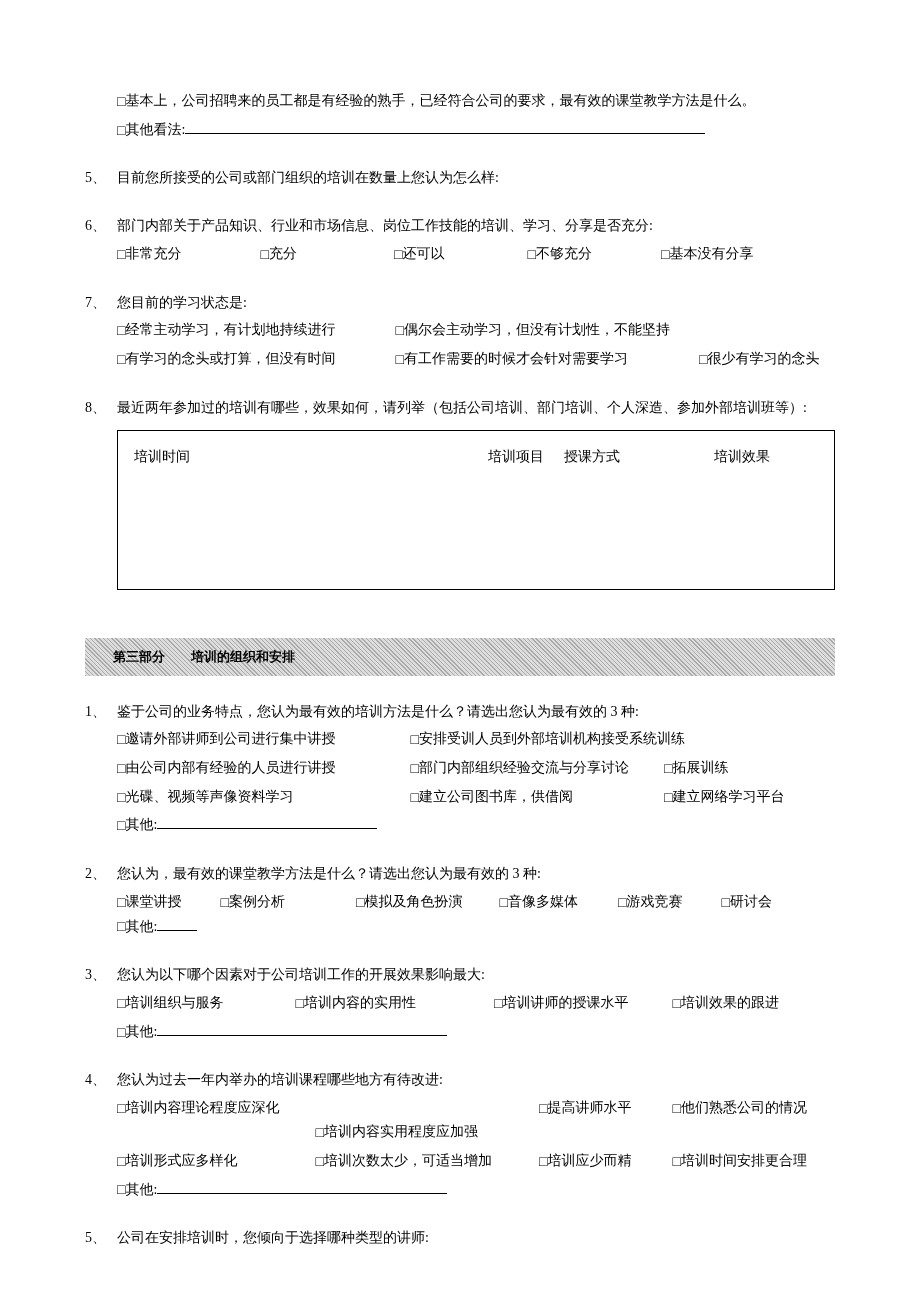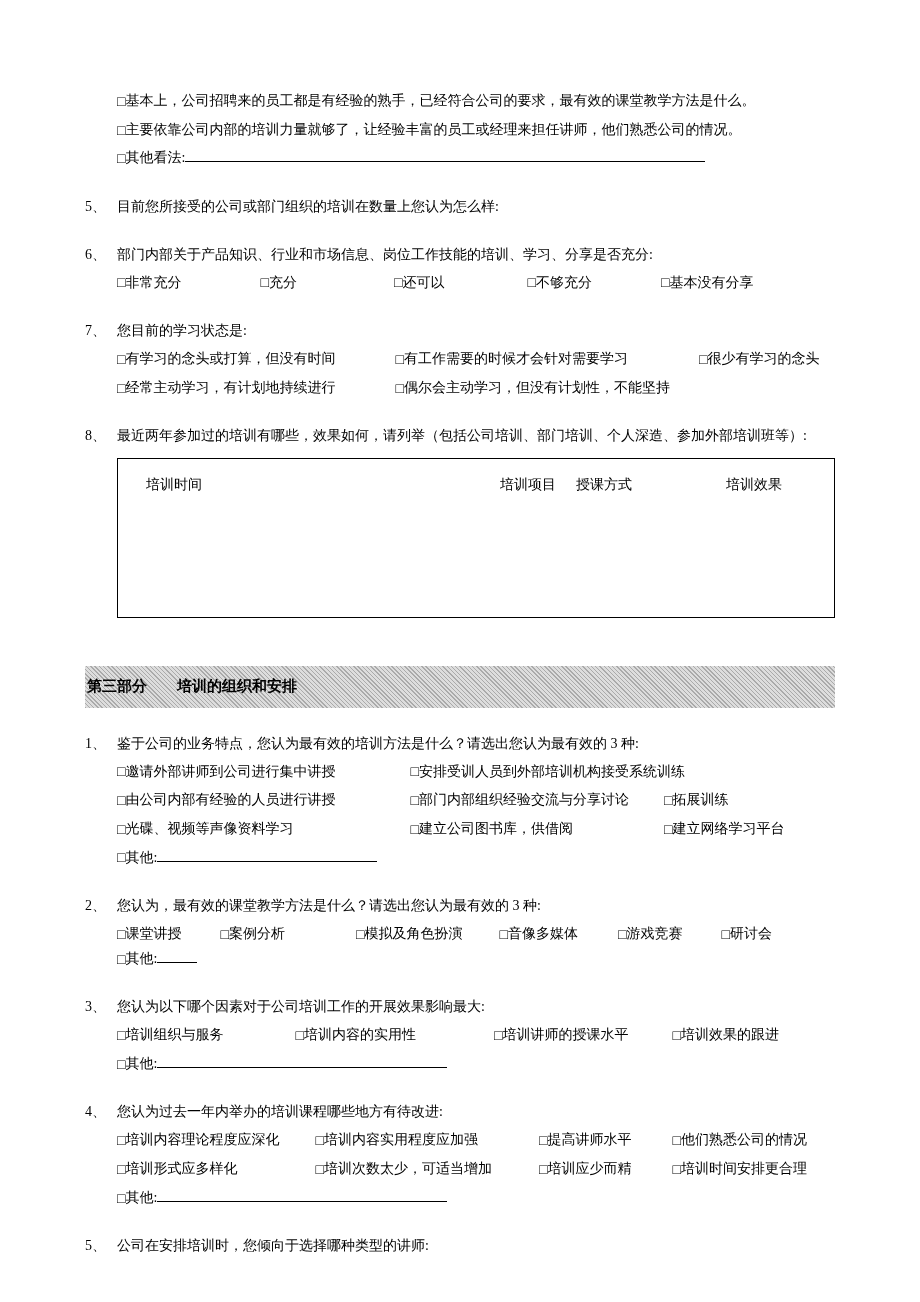--- a/index.html
+++ b/index.html
@@ -39,53 +39,50 @@
   .fill {
     display: inline-block;
     border-bottom: 1px solid #000;
     vertical-align: baseline;
   }
   .table-box {
     margin-left: 32px;
     margin-top: 10px;
     border: 1px solid #000;
     height: 160px;
-    padding: 14px 28px;
+    padding: 14px 16px;
     box-sizing: border-box;
   }
   .table-head {
     display: flex;
   }
   .th {
     font-family: "SimSun", "宋体", serif;
   }
   .section-hdr {
     margin-top: 48px;
     margin-bottom: 10px;
-    padding: 8px 2px;
+    padding: 8px 28px;
     font-weight: bold;
-    font-size: 15px;
+    font-size: 13px;
     background: repeating-linear-gradient(45deg, #aaa 0px, #aaa 1px, #ddd 1px, #ddd 3px);
   }
   .col {
     display: inline-block;
     vertical-align: top;
   }
 </style>
 </head>
 <body>
 
 <div class="page">
 
   <div class="opts">
     <div class="opts-line">
       <span class="cb">□ </span><span>基本上，公司招聘来的员工都是有经验的熟手，已经符合公司的要求，最有效的课堂教学方法是什么。</span>
-    </div>
-    <div class="opts-line">
-      <span class="cb">□ </span><span>主要依靠公司内部的培训力量就够了，让经验丰富的员工或经理来担任讲师，他们熟悉公司的情况。</span>
     </div>
     <div class="opts-line">
       <span class="cb">□ </span><span>其他看法:</span><span class="fill" style="width:520px;"></span>
     </div>
   </div>
 
   <div class="q-row">
     <div class="q-num">5、</div>
     <div class="q-body">目前您所接受的公司或部门组织的培训在数量上您认为怎么样:</div>
   </div>
@@ -101,27 +98,27 @@
     <span class="col" style="width:130px;"><span class="cb">□ </span><span>不够充分</span></span>
     <span class="col"><span class="cb">□ </span><span>基本没有分享</span></span>
   </div>
 
   <div class="q-row">
     <div class="q-num">7、</div>
     <div class="q-body">您目前的学习状态是:</div>
   </div>
   <div class="opts">
     <div class="opts-line">
+      <span class="col" style="width:275px;"><span class="cb">□ </span><span>经常主动学习，有计划地持续进行</span></span>
+      <span class="col"><span class="cb">□ </span><span>偶尔会主动学习，但没有计划性，不能坚持</span></span>
+    </div>
+    <div class="opts-line">
       <span class="col" style="width:275px;"><span class="cb">□ </span><span>有学习的念头或打算，但没有时间</span></span>
       <span class="col" style="width:300px;"><span class="cb">□ </span><span>有工作需要的时候才会针对需要学习</span></span>
       <span class="col"><span class="cb">□ </span><span>很少有学习的念头</span></span>
-    </div>
-    <div class="opts-line">
-      <span class="col" style="width:275px;"><span class="cb">□ </span><span>经常主动学习，有计划地持续进行</span></span>
-      <span class="col"><span class="cb">□ </span><span>偶尔会主动学习，但没有计划性，不能坚持</span></span>
     </div>
   </div>
 
   <div class="q-row">
     <div class="q-num">8、</div>
     <div class="q-body">最近两年参加过的培训有哪些，效果如何，请列举（包括公司培训、部门培训、个人深造、参加外部培训班等）:</div>
   </div>
   <div class="table-box">
     <div class="table-head">
       <div class="th" style="width:150px;">培训时间</div>
@@ -187,21 +184,21 @@
     </div>
   </div>
 
   <div class="q-row">
     <div class="q-num">4、</div>
     <div class="q-body">您认为过去一年内举办的培训课程哪些地方有待改进:</div>
   </div>
   <div class="opts">
     <div class="opts-line">
       <span class="col" style="width:195px;"><span class="cb">□ </span><span>培训内容理论程度应深化</span></span>
-      <span class="col" style="width:220px;"><span class="cb">□ </span><span>培训内容实用程度应加强</span></span>
+      <span class="col" style="width:220px;margin-top:24px;"><span class="cb">□ </span><span>培训内容实用程度应加强</span></span>
       <span class="col" style="width:130px;"><span class="cb">□ </span><span>提高讲师水平</span></span>
       <span class="col"><span class="cb">□ </span><span>他们熟悉公司的情况</span></span>
     </div>
     <div class="opts-line">
       <span class="col" style="width:195px;"><span class="cb">□ </span><span>培训形式应多样化</span></span>
       <span class="col" style="width:220px;"><span class="cb">□ </span><span>培训次数太少，可适当增加</span></span>
       <span class="col" style="width:130px;"><span class="cb">□ </span><span>培训应少而精</span></span>
       <span class="col"><span class="cb">□ </span><span>培训时间安排更合理</span></span>
     </div>
     <div class="opts-line">

